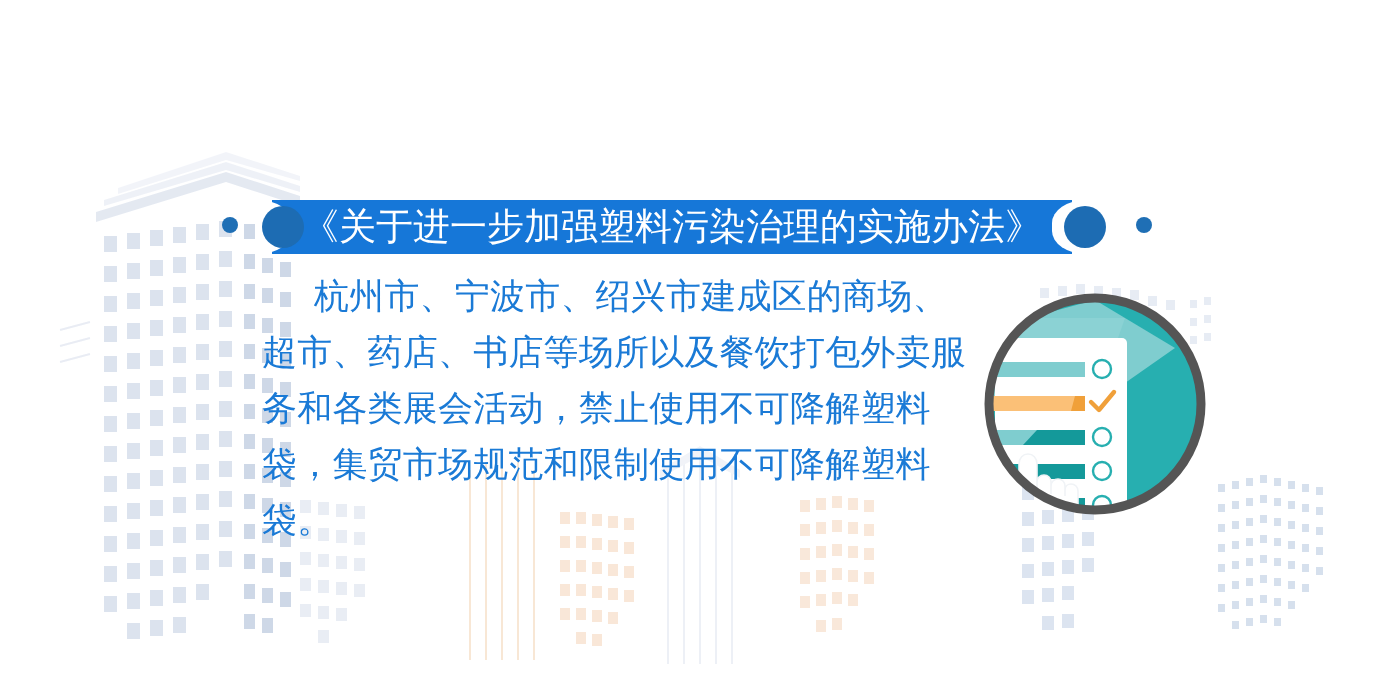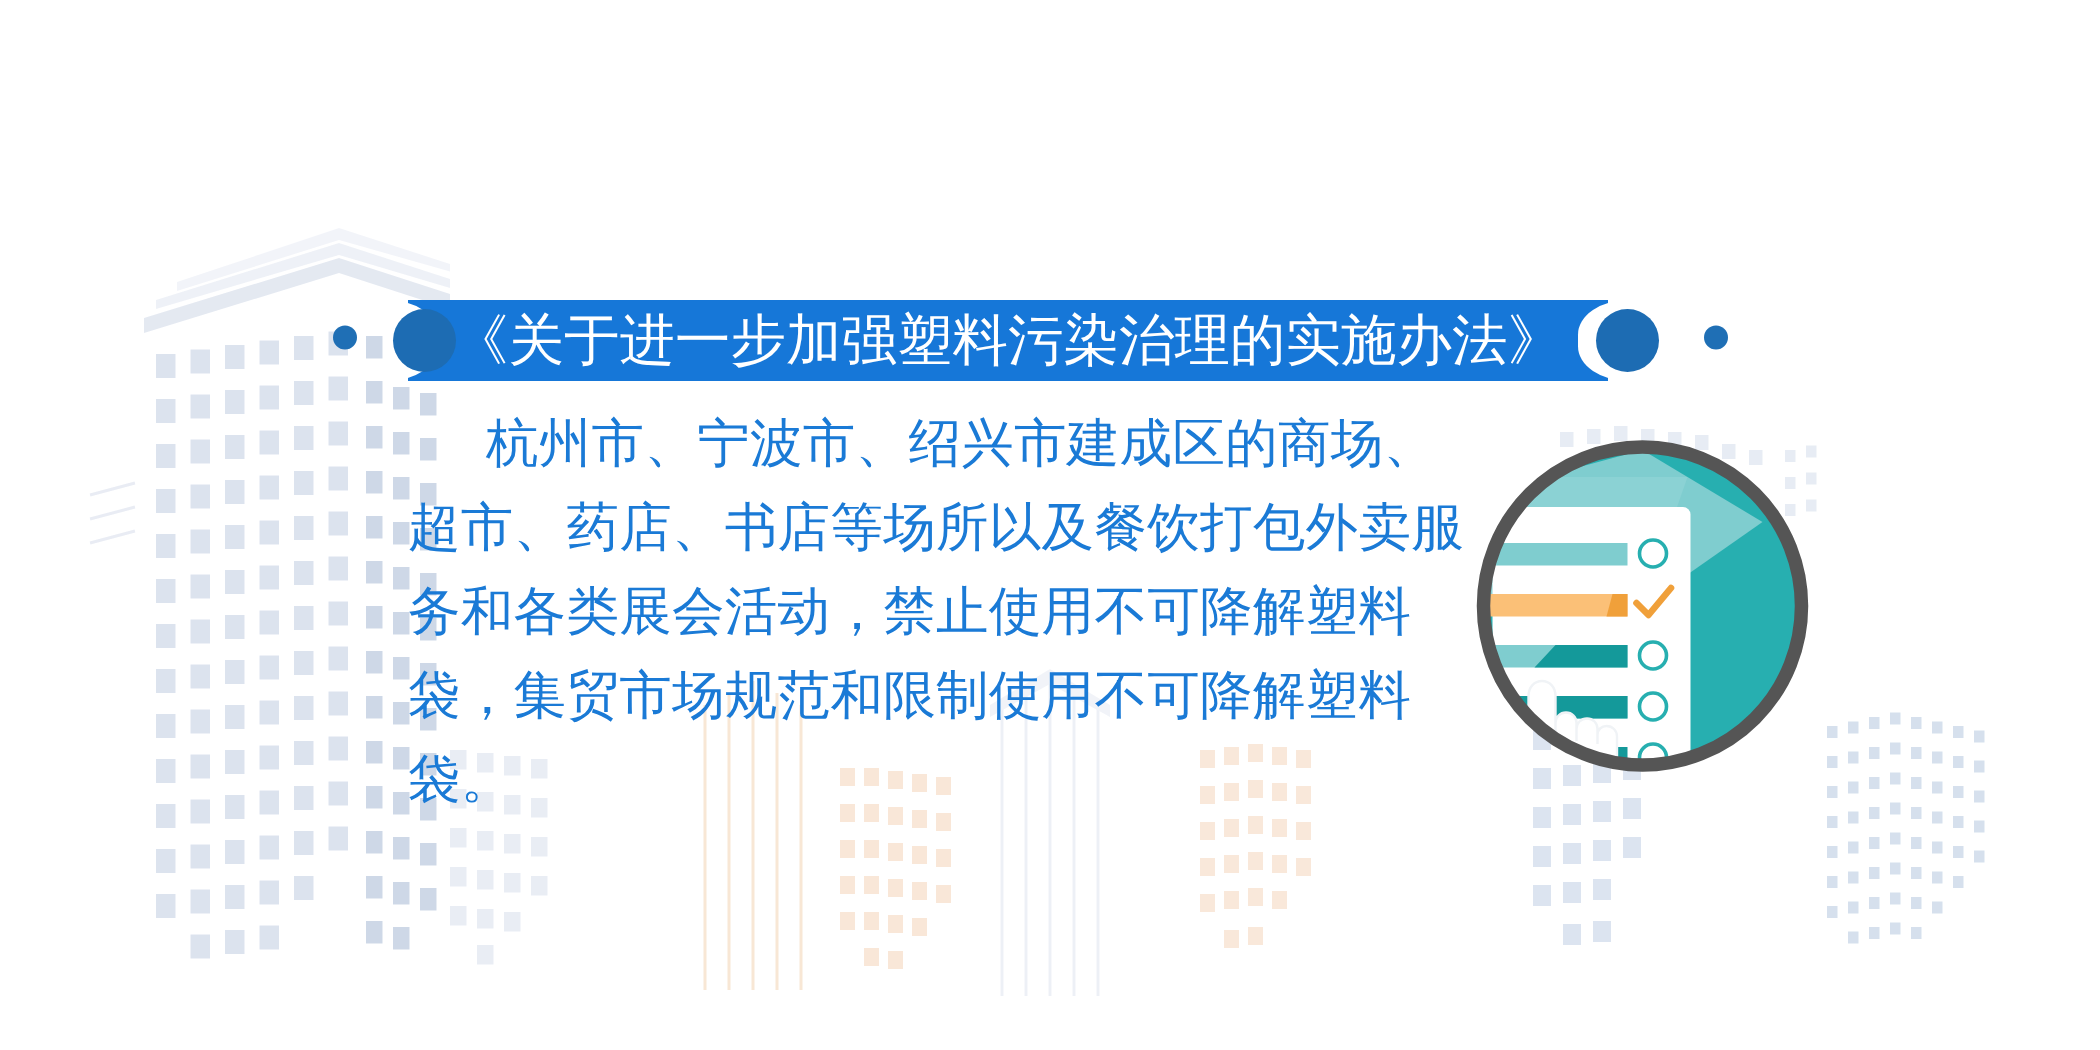--- a/index.html
+++ b/index.html
@@ -140,21 +140,20 @@
     position: absolute;
     left: 262px;
     top: 268px;
     width: 710px;
     color: #1a7ad6;
     font-size: 35px;
     line-height: 56px;
     text-indent: 52px;
     letter-spacing: 0.2px;
     z-index: 4;
-    margin-left: 10px;
   }
 
   
   .illus {
     position: absolute;
     left: 975px;
     top: 288px;
     width: 240px;
     height: 240px;
     z-index: 3;

